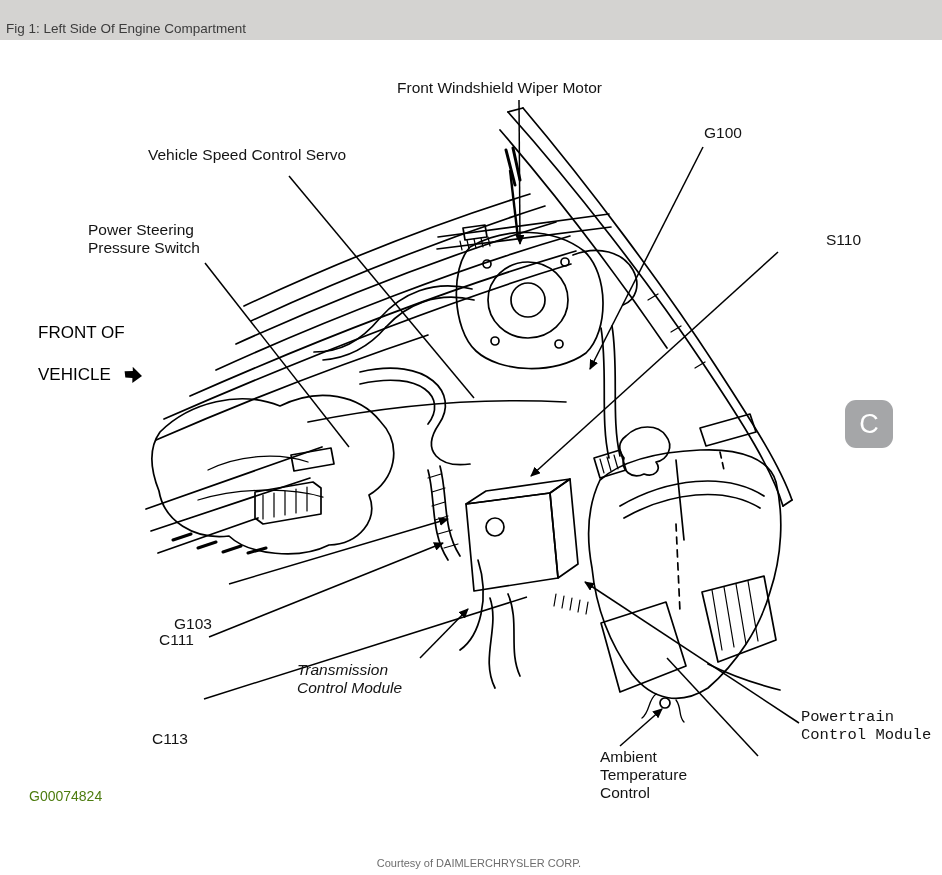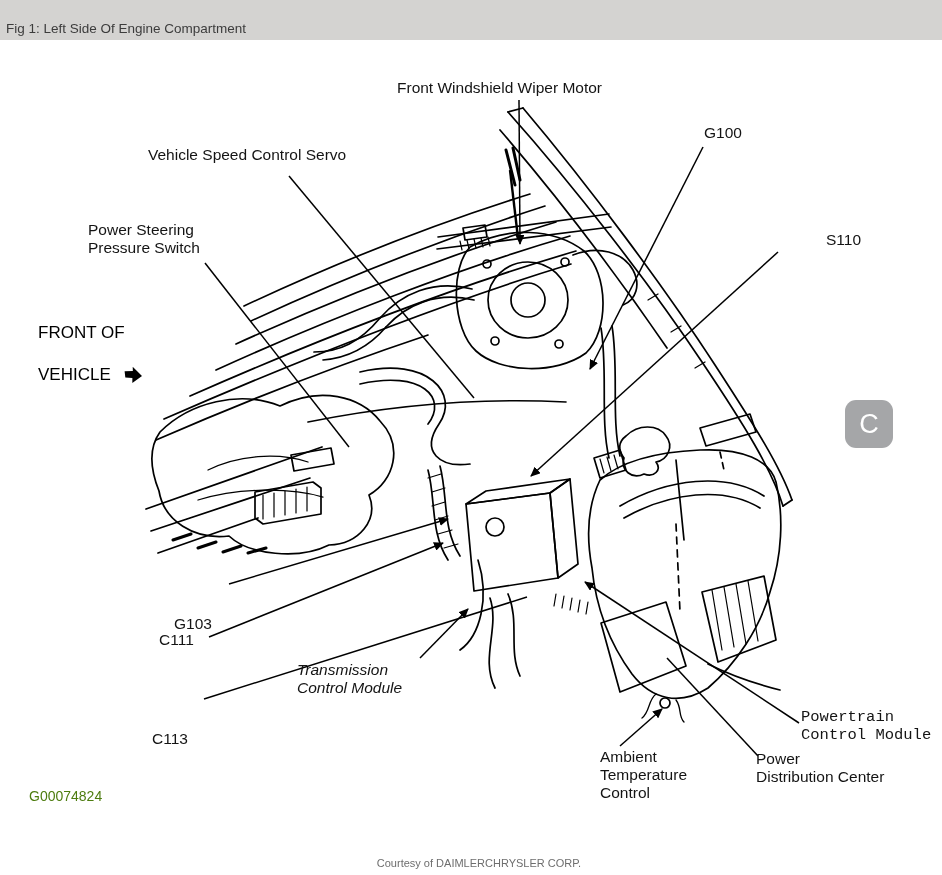--- a/index.html
+++ b/index.html
@@ -168,24 +168,20 @@
     <div class="lbl" style="left:289px;top:661px;font-style:italic;">
       <div>Transmission</div>
       <div>Control Module</div>
     </div>
 
     <div class="lbl" style="left:793px;top:708px;font-family:Liberation Mono, monospace;">
       <div>Powertrain</div>
       <div>Control Module</div>
     </div>
 
-    <div class="lbl" style="left:748px;top:750px;">
-      <div>Power</div>
-      <div>Distribution Center</div>
-    </div>
 
     <div class="lbl" style="left:592px;top:748px;">
       <div>Ambient</div>
       <div>Temperature</div>
       <div>Control</div>
     </div>
 
     <div class="figid">G00074824</div>
 
     <div class="credit">Courtesy of DAIMLERCHRYSLER CORP.</div>

